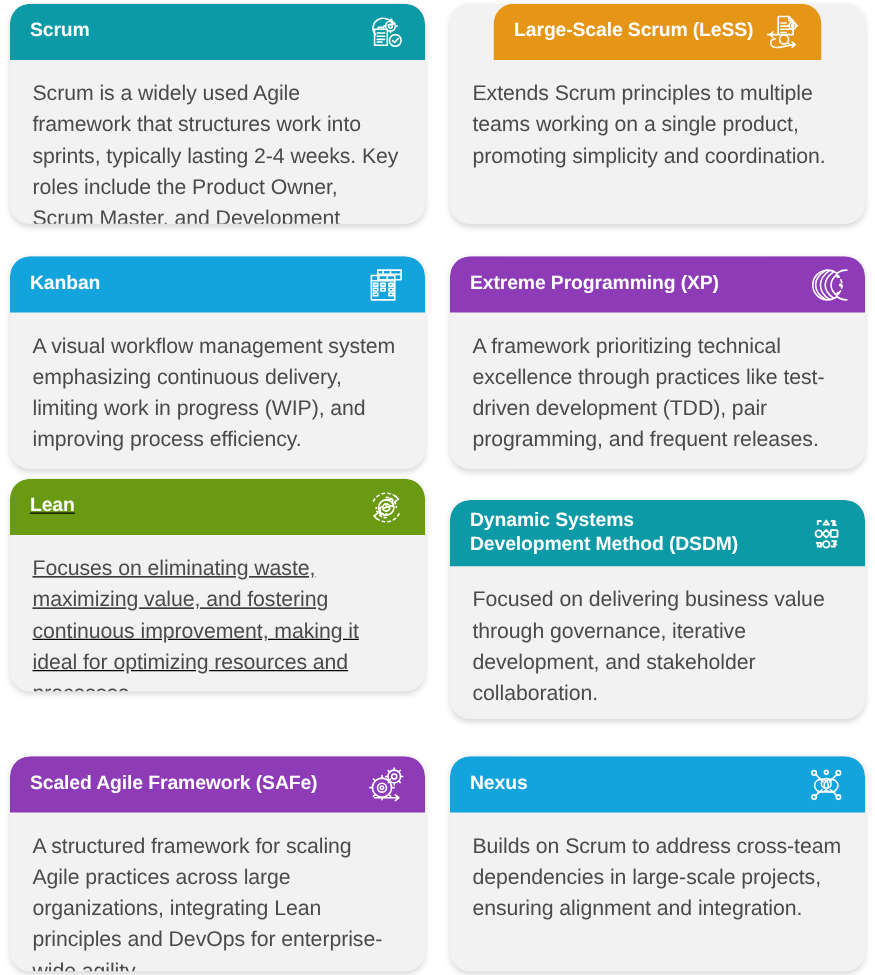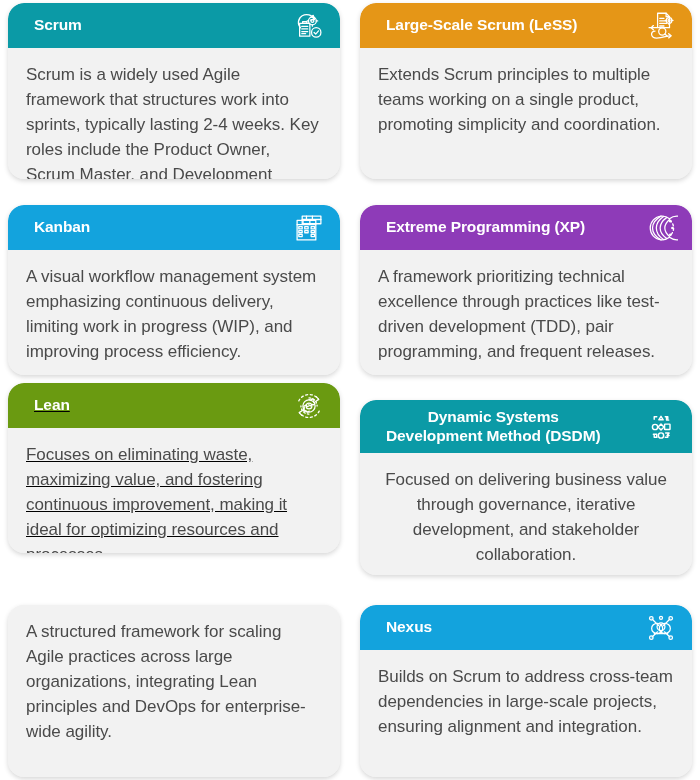--- a/index.html
+++ b/index.html
@@ -27,21 +27,21 @@
     overflow: hidden;
     display: flex;
     flex-direction: column;
   }
 
   .card-header {
     position: relative;
     display: flex;
     align-items: center;
     justify-content: space-between;
-    padding: 0 14px 0 26px;
+    padding: 0 14px 0 16px;
     min-height: 45px;
     flex: 0 0 auto;
     border-top-left-radius: 16px;
     border-top-right-radius: 16px;
   }
 
   .card-header.two-line {
     min-height: 53px;
     padding-top: 5px;
     padding-bottom: 5px;
@@ -107,21 +107,21 @@
           <circle cx="28.5" cy="27.5" r="5.5"></circle>
           <path d="M26 27.6 l1.9 1.9 l3.3 -3.8"></path>
         </svg>
       </div>
     </div>
     <div class="card-body">
       <div class="card-desc">Scrum is a widely used Agile framework that structures work into sprints, typically lasting 2-4 weeks. Key roles include the Product Owner, Scrum Master, and Development Team. Key ceremonies include Sprint Planning, Daily Stand-ups, Sprint Reviews, and Retrospectives.</div>
     </div>
   </div>
 
-  <div class="card" style="left:360px; top:3px; width:332px; height:176px;">
+  <div class="card" style="left:360px; top:3px; width:332px; height:176px;align-items:center;">
     <div class="card-header" style="background:#e59617;">
       <div class="card-title">Large-Scale Scrum (LeSS)</div>
       <div class="card-icon">
         <svg viewBox="0 0 40 40" fill="none" stroke="#ffffff" stroke-width="1.5" stroke-linecap="round" stroke-linejoin="round">
           <path d="M16 5 h10 l4 4 v13 h-14 z"></path>
           <path d="M26 5 v4 h4"></path>
           <path d="M18.5 11 h5 M18.5 14 h8 M18.5 17 h8 M18.5 20 h5"></path>
           <circle cx="29.5" cy="13.5" r="3.3"></circle>
           <circle cx="29.5" cy="13.5" r="1.2"></circle>
           <path d="M29.5 10.2 v-1.3 M29.5 16.8 v1.3 M26.2 13.5 h-1.3 M32.8 13.5 h1.3"></path>
@@ -205,21 +205,21 @@
           <path d="M28.5 9 L31.5 12.2 L28.2 14.5"></path>
           <path d="M11.5 31 L8.4 27.8 L11.8 25.5"></path>
         </svg>
       </div>
     </div>
     <div class="card-body">
       <div class="card-desc">Focuses on eliminating waste, maximizing value, and fostering continuous improvement, making it ideal for optimizing resources and processes.</div>
     </div>
   </div>
 
-  <div class="card" style="left:360px; top:400px; width:332px; height:175px;text-align:center;">
+  <div class="card" style="left:360px; top:400px; width:332px; height:175px;">
     <div class="card-header two-line" style="background:#0b9aa6;">
       <div class="card-title">Dynamic Systems
 Development Method (DSDM)</div>
       <div class="card-icon">
         <svg viewBox="0 0 40 40" fill="none" stroke="#ffffff" stroke-width="1.7" stroke-linecap="round" stroke-linejoin="round">
           <path d="M12 11 v-3 h3"></path>
           <path d="M28 11 v-3 h-3"></path>
           <path d="M12 29 v3 h3"></path>
           <path d="M28 29 v3 h-3"></path>
           <path d="M20 7.5 l2.6 4 h-5.2 z"></path>
@@ -232,20 +232,36 @@
           <path d="M25.5 27 h4 l-2.4 3 h2.4"></path>
         </svg>
       </div>
     </div>
     <div class="card-body">
       <div class="card-desc">Focused on delivering business value through governance, iterative development, and stakeholder collaboration.</div>
     </div>
   </div>
 
   <div class="card" style="left:8px; top:605px; width:332px; height:172px;">
+    <div class="card-header" style="background:#8e3bb8;">
+      <div class="card-title">Scaled Agile Framework (SAFe)</div>
+      <div class="card-icon">
+        <svg viewBox="0 0 40 40" fill="none" stroke="#ffffff" stroke-width="1.5" stroke-linecap="round" stroke-linejoin="round">
+          <circle cx="27.5" cy="12" r="6"></circle>
+          <circle cx="27.5" cy="12" r="2.4"></circle>
+          <path d="M27.5 6 v-2 M27.5 18 v2 M21.5 12 h-2 M33.5 12 h2 M23.3 7.8 l-1.5 -1.5 M31.7 16.2 l1.5 1.5 M31.7 7.8 l1.5 -1.5 M23.3 16.2 l-1.5 1.5"></path>
+          <circle cx="16" cy="22.5" r="9"></circle>
+          <circle cx="16" cy="22.5" r="4.2"></circle>
+          <circle cx="16" cy="22.5" r="1.6"></circle>
+          <path d="M16 13.5 v-2.4 M16 31.5 v2.4 M7 22.5 h-2.4 M25 22.5 h2.4 M9.6 16.1 l-1.7 -1.7 M22.4 28.9 l1.7 1.7 M22.4 16.1 l1.7 -1.7 M9.6 28.9 l-1.7 1.7"></path>
+          <path d="M9 32 h22"></path>
+          <path d="M28.5 29.4 L31.8 32 L28.5 34.6"></path>
+        </svg>
+      </div>
+    </div>
     <div class="card-body">
       <div class="card-desc">A structured framework for scaling Agile practices across large organizations, integrating Lean principles and DevOps for enterprise-wide agility.</div>
     </div>
   </div>
 
   <div class="card" style="left:360px; top:605px; width:332px; height:172px;">
     <div class="card-header" style="background:#13a3dd;gap:48px;">
       <div class="card-title">Nexus</div>
       <div class="card-icon">
         <svg viewBox="0 0 40 40" fill="none" stroke="#ffffff" stroke-width="1.5" stroke-linecap="round" stroke-linejoin="round">

